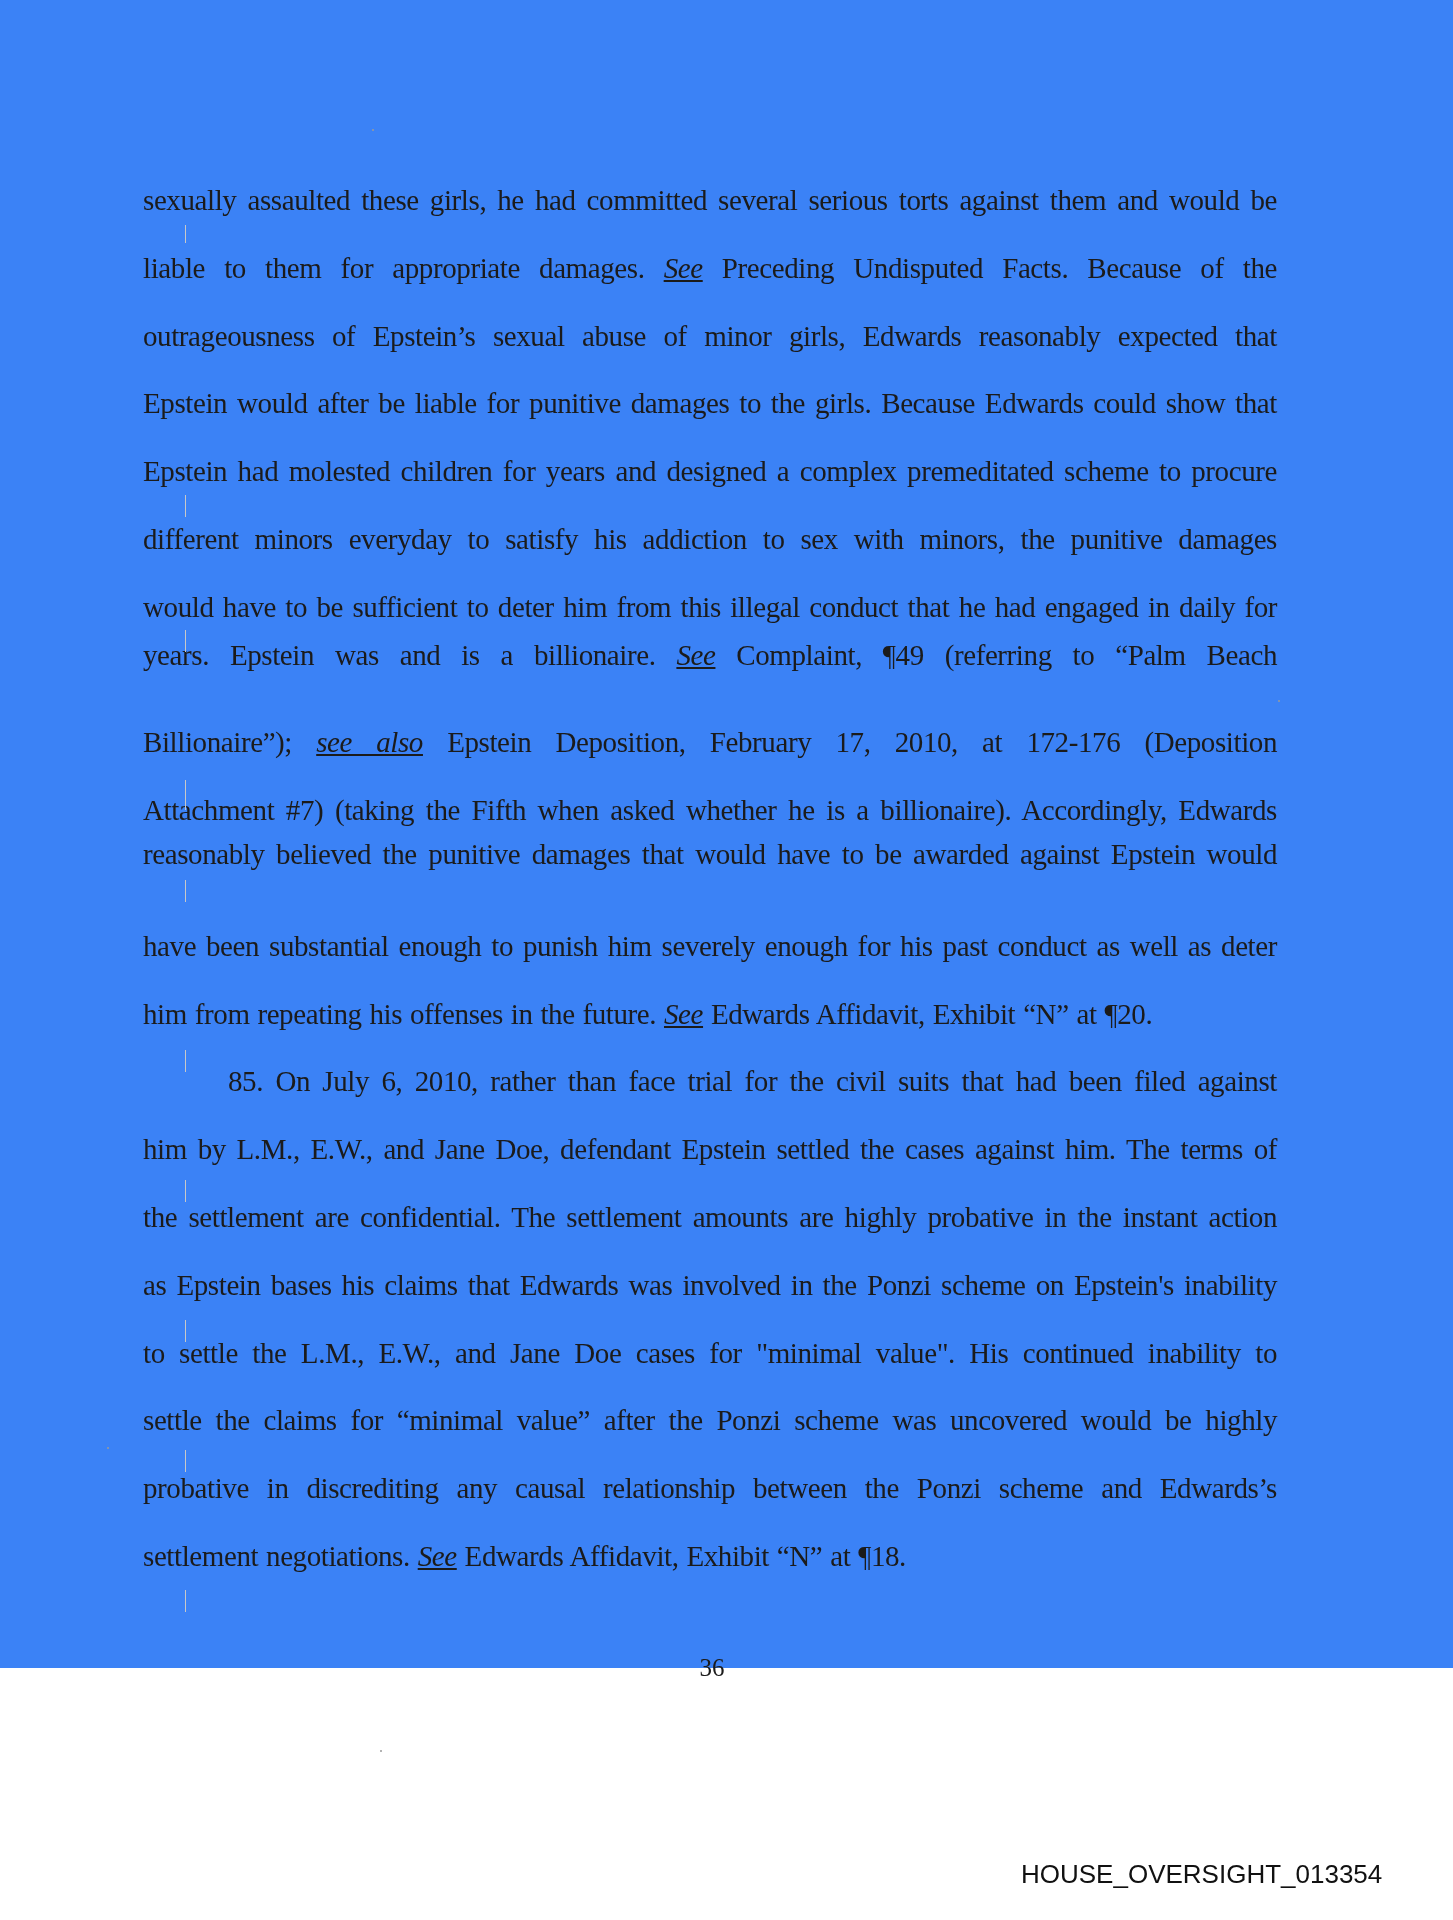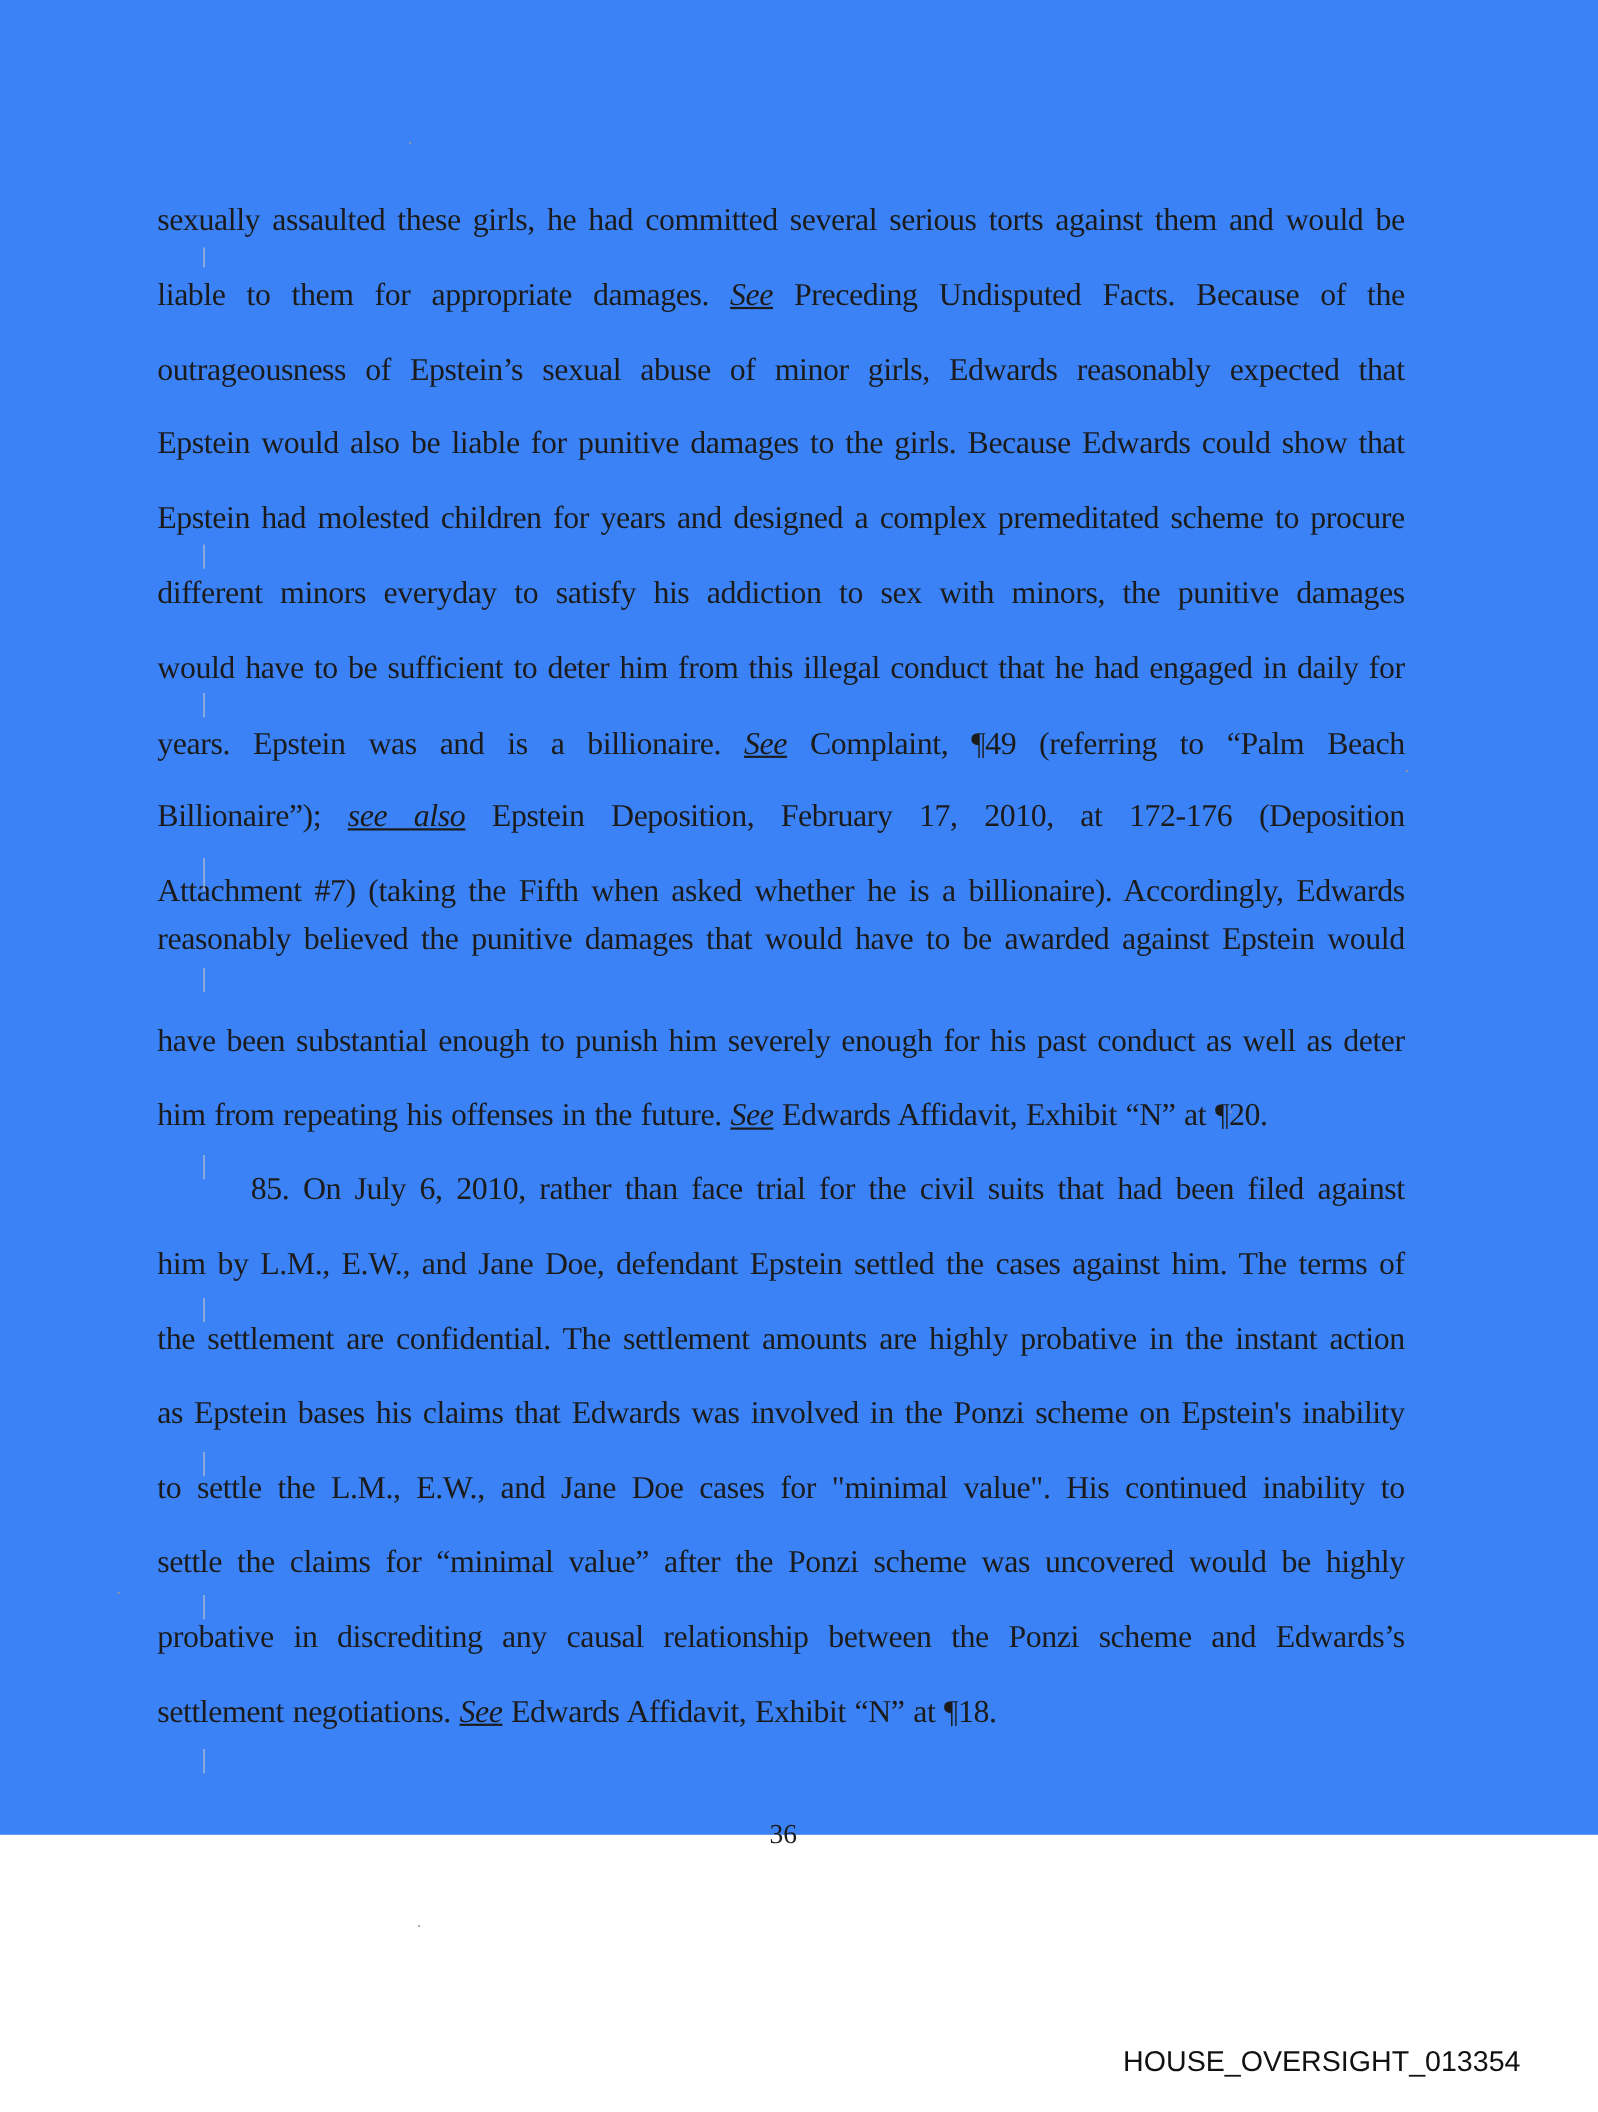--- a/index.html
+++ b/index.html
@@ -67,25 +67,25 @@
   .vtick { position: absolute; width: 1px; background: #c8c8c8; }
 </style>
 </head>
 <body>
 
 <div class="page">
   <div id="body-text">
       <div class="line" style="top: 180px;"><span class="seg">sexually assaulted these girls, he had committed several serious torts against them and would be</span></div>
       <div class="line" style="top: 247.8px;"><span class="seg">liable to them for appropriate damages.  </span><span class="seg it">See</span><span class="seg"> Preceding Undisputed Facts.  Because of the</span></div>
       <div class="line" style="top: 315.6px;"><span class="seg">outrageousness of Epstein’s sexual abuse of minor girls, Edwards reasonably expected that</span></div>
-      <div class="line" style="top: 383.4px;"><span class="seg">Epstein would also be liable for punitive damages to the girls.  Because Edwards could show that</span></div>
+      <div class="line" style="top: 383.4px;"><span class="seg">Epstein would after be liable for punitive damages to the girls.  Because Edwards could show that</span></div>
       <div class="line" style="top: 451.2px;"><span class="seg">Epstein had molested children for years and designed a complex premeditated scheme to procure</span></div>
       <div class="line" style="top: 519px;"><span class="seg">different minors everyday to satisfy his addiction to sex with minors, the punitive damages</span></div>
       <div class="line" style="top: 586.8px;"><span class="seg">would have to be sufficient to deter him from this illegal conduct that he had engaged in daily for</span></div>
-      <div class="line" style="top: 656px;"><span class="seg">years.  Epstein was and is a billionaire.  </span><span class="seg it">See</span><span class="seg"> Complaint, ¶49 (referring to “Palm Beach</span></div>
+      <div class="line" style="top: 635px;"><span class="seg">years.  Epstein was and is a billionaire.  </span><span class="seg it">See</span><span class="seg"> Complaint, ¶49 (referring to “Palm Beach</span></div>
       <div class="line" style="top: 722.4px;"><span class="seg">Billionaire”); </span><span class="seg it">see also</span><span class="seg"> Epstein Deposition, February 17, 2010, at 172-176 (Deposition</span></div>
       <div class="line" style="top: 790.2px;"><span class="seg">Attachment #7) (taking the Fifth when asked whether he is a billionaire).  Accordingly, Edwards</span></div>
       <div class="line" style="top: 834px;"><span class="seg">reasonably believed the punitive damages that would have to be awarded against Epstein would</span></div>
       <div class="line" style="top: 925.8px;"><span class="seg">have been substantial enough to punish him severely enough for his past conduct as well as deter</span></div>
       <div class="line last" style="top: 993.6px;"><span class="seg">him from repeating his offenses in the future.  </span><span class="seg it">See</span><span class="seg"> Edwards Affidavit, Exhibit “N” at ¶20.</span></div>
       <div class="line indent" style="top: 1061.4px;"><span class="seg">85.      On July 6, 2010, rather than face trial for the civil suits that had been filed against</span></div>
       <div class="line" style="top: 1129.2px;"><span class="seg">him by L.M., E.W., and Jane Doe, defendant Epstein settled the cases against him.  The terms of</span></div>
       <div class="line" style="top: 1197px;"><span class="seg">the settlement are confidential.  The settlement amounts are highly probative in the instant action</span></div>
       <div class="line" style="top: 1264.8px;"><span class="seg">as Epstein bases his claims that Edwards was involved in the Ponzi scheme on Epstein's inability</span></div>
       <div class="line" style="top: 1332.6px;"><span class="seg">to settle the L.M., E.W., and Jane Doe cases for "minimal value".  His continued inability to</span></div>

